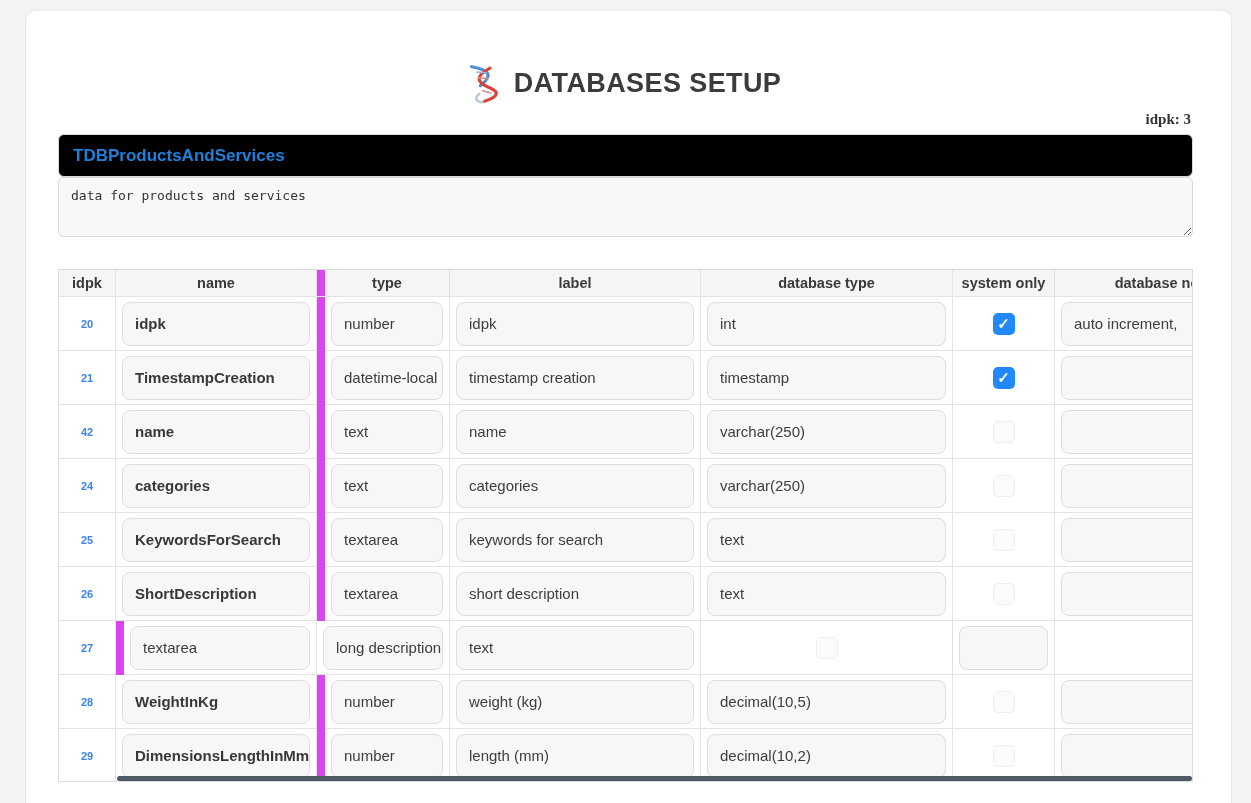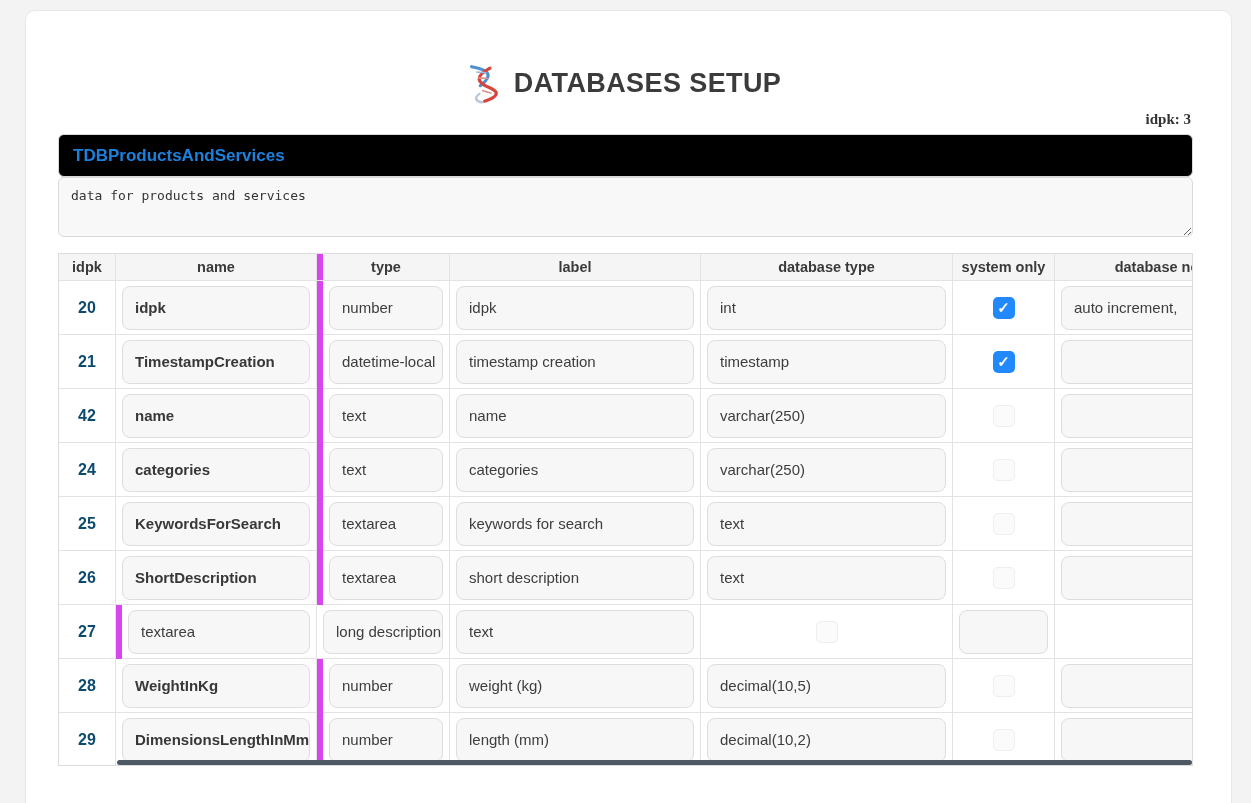--- a/index.html
+++ b/index.html
@@ -19,38 +19,38 @@
   .name-input { display:block; margin-top:6px; width:1135px; height:43px;
     background:#000000; border:1px solid #d9d9d9; border-radius:6px;
     padding:0 14px; font-family:"Liberation Sans",sans-serif;
     font-size:17px; font-weight:700; color:#1c80dd; outline:none; }
 
   .desc-area { display:block; width:1135px; height:60px;
     background:#f8f8f8; border:1px solid #d9d9d9; border-radius:6px;
     padding:10px 12px; font-family:"DejaVu Sans Mono", monospace;
     font-size:13px; color:#333; outline:none; resize:both; }
 
-  .tbl-viewport { position:relative; margin-top:16px; width:1135px; height:513px;
+  .tbl-viewport { position:relative; margin-top:32px; width:1135px; height:513px;
     border:1px solid #dcdcdc; overflow:hidden; }
 
   .tbl { width:1222px; }
   .trow { display:grid; grid-template-columns:57px 201px 133px 251px 252px 102px 226px;
     border-bottom:1px solid #e3e3e3; background:#fff; }
   .trow > div { border-right:1px solid #e3e3e3; min-width:0; }
 
   .thead { height:27px; background:#f5f5f6; }
   .thead > div { display:flex; align-items:center; justify-content:center;
     font-size:14.5px; font-weight:700; color:#3a3a3a; white-space:nowrap; overflow:hidden; }
 
   .drow { height:54px; }
 
-  .c-type { border-left:6px solid #d946ef; }
+  .c-type { border-left:8px solid #d946ef; }
 
   .c-idpk { display:flex; align-items:center; justify-content:center;
-    font-size:16px; font-weight:700; color:#0c4a6e; }
+    font-size:11px; font-weight:700; color:#3b82f6; }
 
   .cellbox { margin:5px 6px; height:44px; line-height:42px;
     background:#f7f7f8; border:1px solid #ddd; border-radius:8px;
     padding:0 12px; font-size:15px; color:#3d3d3d;
     white-space:nowrap; overflow:hidden; }
   .c-name .cellbox { font-weight:700; color:#383838; }
 
   .c-check { display:flex; align-items:center; justify-content:center; }
   .checkbox { width:22px; height:22px; border-radius:5px; display:flex;
     align-items:center; justify-content:center; cursor:pointer; }

